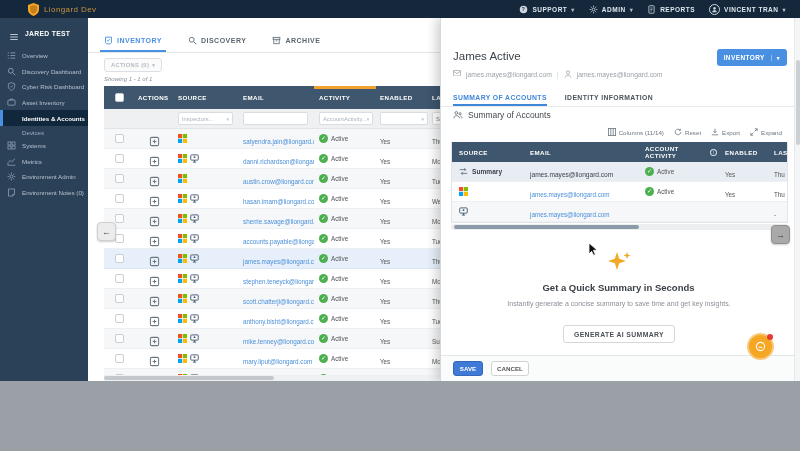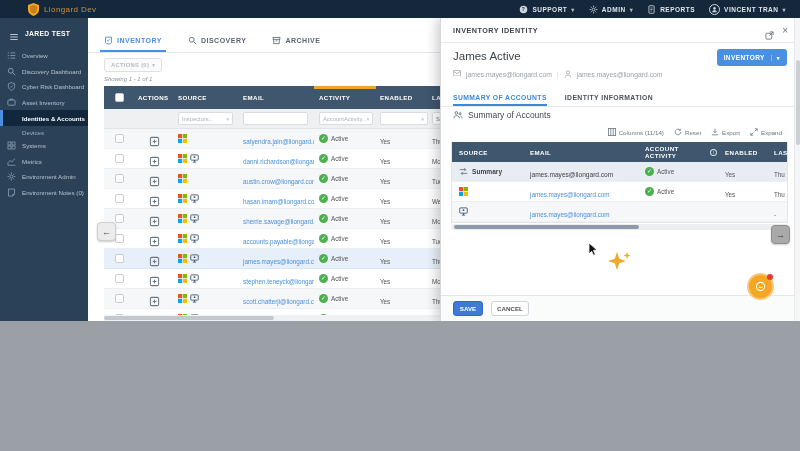--- a/index.html
+++ b/index.html
@@ -1,17 +1,17 @@
 <!DOCTYPE html>
 <html><head>
 <meta charset="utf-8">
 <style>
   * { margin:0; padding:0; box-sizing:border-box; }
   body { font-family:"Liberation Sans", sans-serif; background:#9aa0a6; }
-  .screen { position:relative; width:800px; height:321px; background:#3b82f6; overflow:hidden; }
+  .screen { position:relative; width:800px; height:381px; background:#3b82f6; overflow:hidden; }
 
   
   .navbar { position:absolute; left:0; top:0; width:800px; height:18px; background:#14273b; display:flex; align-items:center; z-index:40; }
   .brand { display:flex; align-items:center; gap:5px; margin-left:28px; }
   .brand-shield { width:11px; height:13px; }
   .brand-name { color:#c9913f; font-size:8px; letter-spacing:.4px; }
   .nav-right { margin-left:auto; margin-right:14px; display:flex; align-items:center; gap:14px; }
   .nav-item { display:flex; align-items:center; gap:4px; color:#dfe6ec; font-size:6.5px; font-weight:bold; letter-spacing:.5px; cursor:pointer; }
   .nav-item .caret { font-size:6px; color:#aeb9c4; }
   .nav-ic { width:9px; height:9px; color:#cfd8e0; display:inline-flex; }
@@ -883,30 +883,20 @@
           </div>
         </div>
       <div class="hscroll">
           <div class="thumb"></div>
         </div>
     </div>
     <div class="navarrow arrow-left">←</div>
   </div>
 
   <div class="drawer">
-    <div class="d-head">
-      <span class="d-title">INVENTORY IDENTITY</span>
-      <span class="d-hicons">
-        <span class="ic"><svg viewBox="0 0 10 10">
-              <rect x="1" y="2.5" width="6.5" height="6.5" rx="1" fill="none" stroke="currentColor"></rect>
-              <path d="M5.5 1h3.5v3.5M9 1L5 5" stroke="currentColor" fill="none"></path>
-            </svg></span>
-        <span class="d-close">×</span>
-      </span>
-    </div>
     <div class="d-name">James Active</div>
     <div class="d-emails">
       <span class="ic"><svg viewBox="0 0 10 8">
             <rect x=".5" y=".5" width="9" height="7" rx="1" fill="none" stroke="currentColor"></rect>
             <path d="M.5 1.5L5 4.5 9.5 1.5" fill="none" stroke="currentColor"></path>
           </svg></span>
       <span>james.mayes@liongard.com</span>
       <span class="div">|</span>
       <span class="ic"><svg viewBox="0 0 10 10">
             <circle cx="5" cy="3" r="2" fill="none" stroke="currentColor"></circle>
@@ -1040,20 +1030,21 @@
     </div>
     <div class="dhscroll">
         <div class="thumb"></div>
       </div>
     <div class="navarrow arrow-right">→</div>
 
     <svg class="sparkle" viewBox="0 0 26 26">
       <path d="M11 2l2.2 6.8L20 11l-6.8 2.2L11 20l-2.2-6.8L2 11l6.8-2.2z" fill="#f0a929"></path>
       <path d="M21 2l.9 2.6L24.5 5.5l-2.6.9L21 9l-.9-2.6L17.5 5.5l2.6-.9z" fill="#f0a929"></path>
     </svg>
+    <div class="ai-head">Get a Quick Summary in Seconds</div>
     <div class="ai-sub">Instantly generate a concise summary to save time and get key insights.</div>
     <div class="ai-btn">GENERATE AI SUMMARY</div>
 
     <div class="d-footer">
       <div class="save-btn">SAVE</div>
       <div class="cancel-btn">CANCEL</div>
     </div>
     <div class="vscroll">
         <div class="thumb"></div>
       </div>

